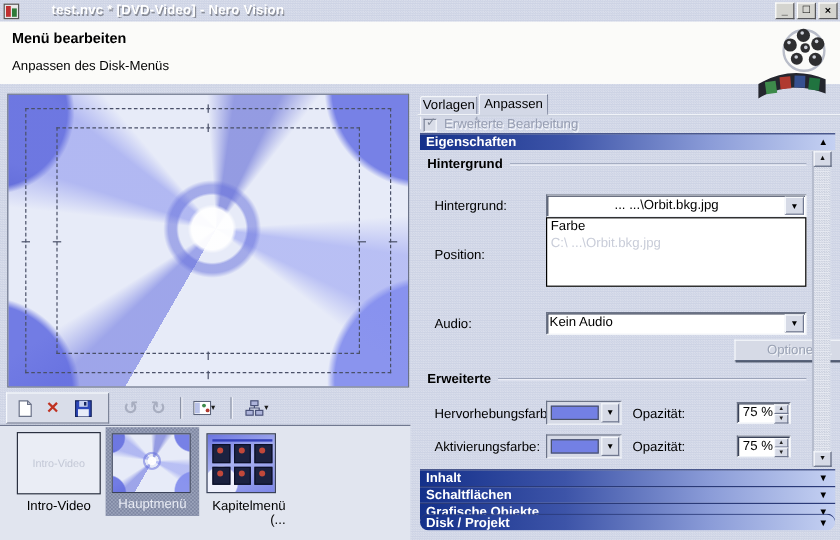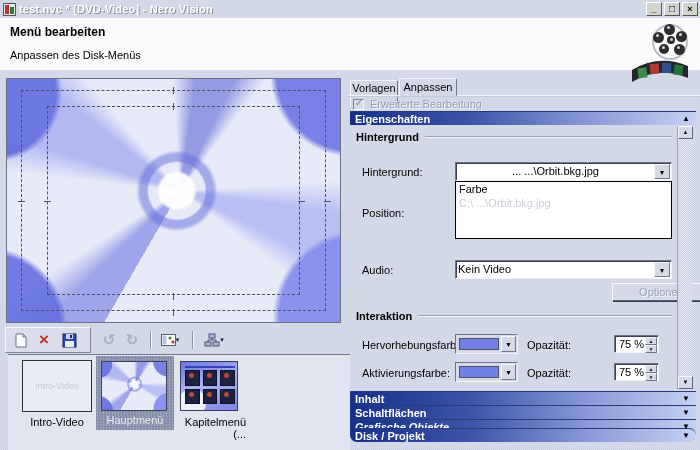--- a/index.html
+++ b/index.html
@@ -12,21 +12,21 @@
   .abs { position:absolute; }
 
   
   .titlebar { left:0; top:0; width:700px; height:18px;
     background:linear-gradient(90deg,#0a246a 0%,#1c3f96 35%,#5励 0%,#5f7fc0 70%,#a9c2e8 100%);
     display:flex; align-items:center; padding:0 2px; }
   .app-icon { width:13px; height:13px; margin:0 3px 0 1px; position:relative; background:#e8e8e8; border:1px solid #555; }
   .app-icon::before { content:""; position:absolute; left:1px; top:1px; width:4px; height:9px; background:#c03030; }
   .app-icon::after { content:""; position:absolute; left:6px; top:3px; width:4px; height:7px; background:#2f7a38; }
   .title-text { color:#fff; font-weight:bold; font-size:11px; letter-spacing:.2px; flex:1;
-    text-shadow:1px 1px 0 rgba(0,0,0,.35); white-space:nowrap; overflow:hidden; }
+    text-shadow:1px 1px 0 rgba(0,0,0,.35); white-space:nowrap; overflow:hidden;margin-left:24px; }
   .win-btns { display:flex; gap:2px; }
   .wbtn { width:16px; height:14px; background:#d4d4cf; border:1px solid; border-color:#fff #55565a #55565a #fff;
     font-size:9px; line-height:12px; text-align:center; color:#000; font-weight:bold; }
   .wbtn.max { font-size:10px; }
 
   
   .header { left:0; top:18px; width:700px; height:52px; background:#fbfbf9; }
   .h-title { position:absolute; left:10px; top:7px; font-size:12px; font-weight:bold; }
   .h-sub { position:absolute; left:10px; top:31px; font-size:11px; }
   .logo { position:absolute; left:626px; top:2px; width:66px; height:64px; }
@@ -59,21 +59,21 @@
   .toolbar { left:4px; top:327px; width:338px; height:26px; display:flex; align-items:center; }
   .tb-group { position:absolute; left:1px; top:0; width:86px; height:26px; background:#d9dde9;
     border:1px solid; border-color:#f6f8fc #7c8498 #7c8498 #f6f8fc; }
   .tb-ico { position:absolute; top:4px; width:18px; height:18px; display:flex; align-items:center; justify-content:center; }
   .del-x { color:#c03222; font-size:17px; font-weight:bold; line-height:16px; }
   .tb-dis { color:#a8aec0; font-size:15px; font-weight:bold; }
   .tb-sep { position:absolute; top:4px; width:2px; height:18px; border-left:1px solid #8a92a6; border-right:1px solid #f4f6fa; }
   .caret { font-size:7px; color:#1a1a1a; }
 
   
-  .strip { left:8px; top:354px; width:342px; height:96px; background:#e1e5ef; border-top:1px solid #707890; }
+  .strip { left:0; top:354px; width:342px; height:96px; background:#e1e5ef; border-top:1px solid #707890; }
   .thumb-empty { position:absolute; left:14px; top:5px; width:70px; height:52px; background:#eaedf5; border:1px solid #2a3040;
      display:flex; align-items:center; justify-content:center; text-align:center; }
   .thumb-empty span { color:#c3c8d6; font-size:9px; width:46px; line-height:10px; }
   .t-label { position:absolute; top:61px; font-size:11px; text-align:center; }
   .sel-hatch { position:absolute; left:88px; top:1px; width:78px; height:74px;
      background:repeating-conic-gradient(#9aa2ba 0% 25%, #7e87a2 0% 50%); background-size:3px 3px; }
   .thumb-img { position:absolute; border:1px solid #3a4258; }
   .haupt-img { left:5px; top:5px; width:66px; height:50px; }
   .haupt-label { position:absolute; left:0; top:58px; width:78px; text-align:center; color:#e8ebf4; font-size:11px; }
   .kap-img { left:172px; top:6px; width:58px; height:50px;
@@ -289,27 +289,27 @@
   <div class="abs combo" style="top:162px;">
     <span class="val center">... ...\Orbit.bkg.jpg</span>
     <span class="combo-btn"><span>▼</span></span>
   </div>
 
   <div class="abs fld-label" style="top:207px;">Position:</div>
 
 
   <div class="abs fld-label" style="top:264px;">Audio:</div>
   <div class="abs combo" style="top:260px;">
-    <span class="val">Kein Video</span>
+    <span class="val">Kein Audio</span>
     <span class="combo-btn"><span>▼</span></span>
   </div>
   <div class="abs btn disabled" style="left:564px; top:283px; width:108px; height:18px; line-height:16px;">Optionen...</div>
 
   <div class="grp" style="top:310px;">
-    <b>Interaktion</b>
+    <b>Erweiterte</b>
       <span class="line"></span>
   </div>
 
   <div class="abs fld-label" style="top:339px;">Hervorhebungsfarbe:</div>
   <div class="abs colorcombo" style="top:334px;">
     <span class="swatch" style="background:#7380e4"></span>
     <span class="cc-btn"><span>▼</span></span>
   </div>
   <div class="abs fld-label" style="left:527px; top:339px;">Opazität:</div>
   <div class="abs spin" style="left:614px; top:335px;">
@@ -345,21 +345,21 @@
   </div>
 
   <div class="abs sect-hdr" style="top:391px;">
     <span>Inhalt</span>
     <span class="sect-arrow">▼</span>
   </div>
   <div class="abs sect-hdr" style="top:405px;">
     <span>Schaltflächen</span>
     <span class="sect-arrow">▼</span>
   </div>
-  <div class="abs sect-hdr" style="top:419px;font-style:italic;">
+  <div class="abs sect-hdr" style="top:419px;">
     <span>Grafische Objekte</span>
     <span class="sect-arrow">▼</span>
   </div>
   <div class="abs sect-hdr" style="top:428px;border-radius:7px;">
     <span>Disk / Projekt</span>
     <span class="sect-arrow">▼</span>
   </div>
 
 </div>
 

